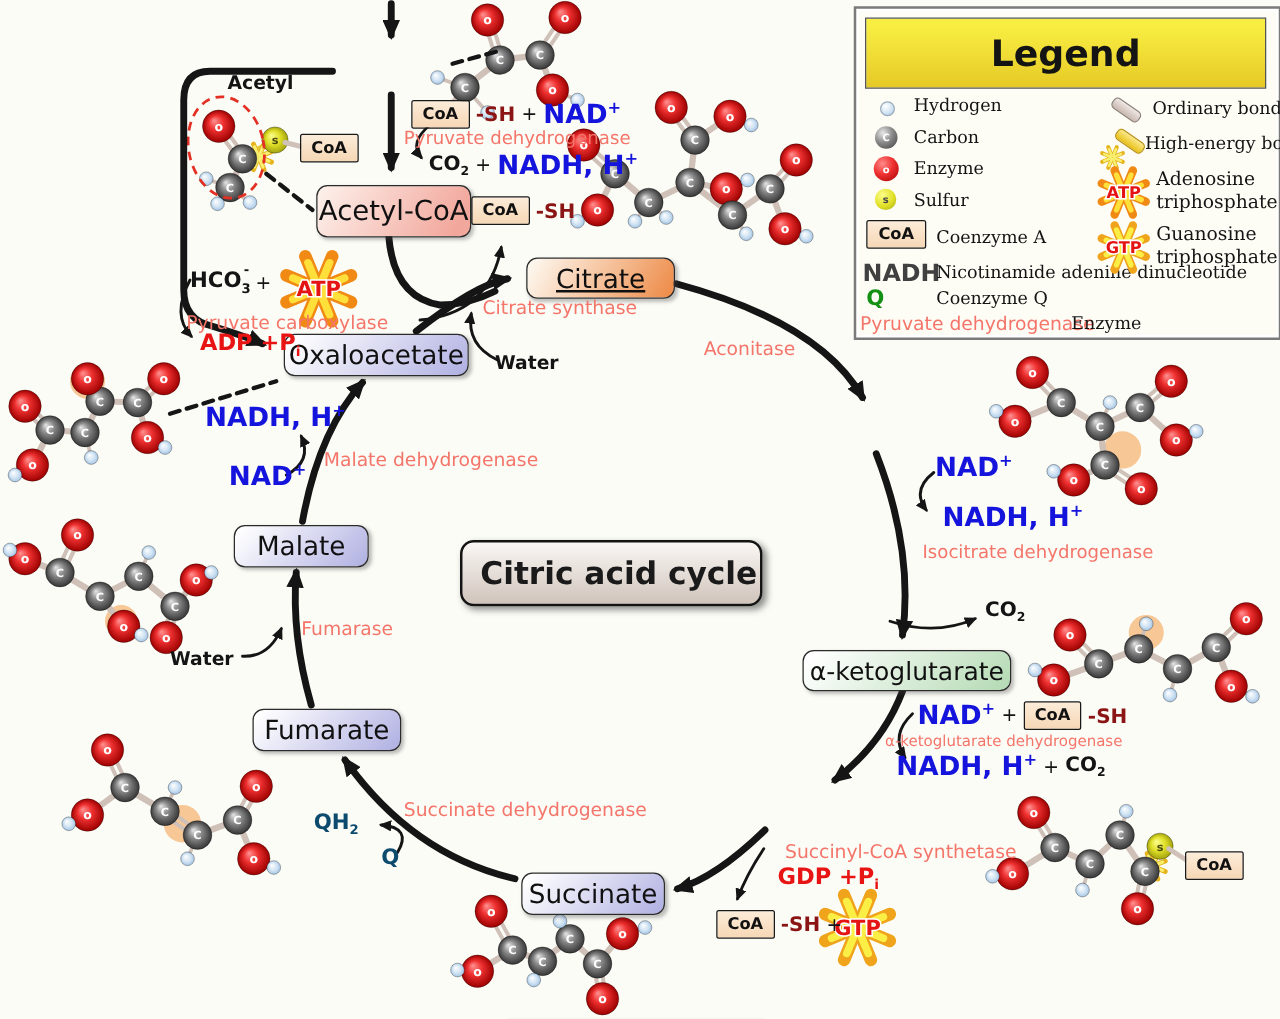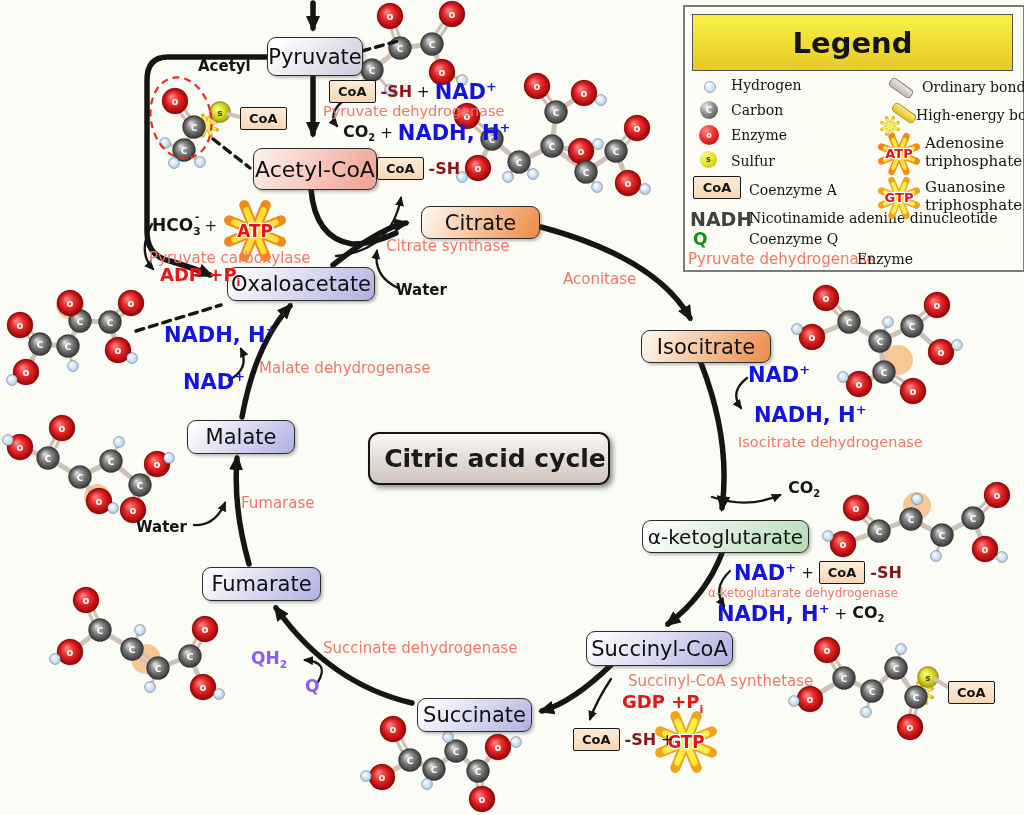--- a/index.html
+++ b/index.html
@@ -22,21 +22,21 @@
   .center-box{position:absolute;z-index:2;display:flex;align-items:center;justify-content:center;
         background:linear-gradient(180deg,#faf7f4 0%,#d0c4bb 100%);border:2.2px solid #141414;
         border-radius:11px;font-weight:bold;font-size:25px;color:#1a1a1a;
         box-shadow:3px 3px 5px rgba(40,40,40,.5);}
   .txt{position:absolute;z-index:2;white-space:nowrap;}
   .row{position:absolute;z-index:2;display:flex;align-items:center;gap:5px;white-space:nowrap;}
   .enzyme{color:#f4756a;font-size:14.5px;}
   .blue{color:#1414dd;font-weight:bold;font-size:21px;}
   .darkred{color:#8b1515;font-weight:bold;font-size:16px;}
   .red{color:#e81414;font-weight:bold;font-size:18px;}
-  .greent{color:#8b5cf6;font-weight:bold;font-size:16px;}
+  .greent{color:#0c4a6e;font-weight:bold;font-size:16px;}
   .blackb{color:#141414;font-weight:bold;font-size:16px;}
   .plus{color:#141414;font-size:15px;font-weight:normal;}
   .row sup,.txt sup{font-size:.62em;vertical-align:super;}
   .row sub,.txt sub{font-size:.62em;vertical-align:sub;}
   .hco sup{margin-left:-.52em;position:relative;top:-4px;}
   .coa-chip{display:inline-flex;align-items:center;justify-content:center;z-index:2;
         background:linear-gradient(180deg,#fcecd9,#f6d7b5);border:1.7px solid #191919;
         border-radius:2px;font-weight:bold;font-size:13px;color:#111;padding:3px 8px;}
   .coa-abs{position:absolute;}
 
@@ -562,37 +562,28 @@
         <line x1="684.457020400704" y1="745.7250822750855" x2="677.427891115022" y2="762.6949015282528" stroke="#fbee44" stroke-width="6.16" stroke-linecap="round"></line>
         <line x1="682.2749177249145" y1="743.542979599296" x2="665.3050984717472" y2="750.572108884978" stroke="#fbee44" stroke-width="6.16" stroke-linecap="round"></line>
         <line x1="682.2749177249145" y1="740.457020400704" x2="665.3050984717472" y2="733.427891115022" stroke="#fbee44" stroke-width="6.16" stroke-linecap="round"></line>
         <line x1="684.457020400704" y1="738.2749177249145" x2="677.427891115022" y2="721.3050984717472" stroke="#fbee44" stroke-width="6.16" stroke-linecap="round"></line>
         <line x1="687.542979599296" y1="738.2749177249145" x2="694.572108884978" y2="721.3050984717472" stroke="#fbee44" stroke-width="6.16" stroke-linecap="round"></line>
         <line x1="689.7250822750855" y1="740.457020400704" x2="706.6949015282528" y2="733.427891115022" stroke="#fbee44" stroke-width="6.16" stroke-linecap="round"></line>
         <text x="686" y="748.16" text-anchor="middle" font-size="16.8" font-weight="bold" fill="#e41414" stroke="#ffffff" stroke-width="2.5" paint-order="stroke" font-family="&quot;DejaVu Sans&quot;,sans-serif">GTP</text>
       </g>
   </svg>
 
-  <div class="node gray" style="left:267px;top:37px;width:94px;height:37px;">
-      <span>Pyruvate</span>
-    </div>
   <div class="node pink" style="left:253px;top:148px;width:122px;height:40px;font-size:22px;">
       <span>Acetyl-CoA</span>
     </div>
-  <div class="node orange" style="left:421px;top:206px;width:117px;height:31px;">
+  <div class="node orange" style="left:421px;top:206px;width:117px;height:31px;text-decoration:underline;">
       <span>Citrate</span>
-    </div>
-  <div class="node orange" style="left:641px;top:330px;width:128px;height:31px;">
-      <span>Isocitrate</span>
     </div>
   <div class="node green" style="left:642px;top:520px;width:165px;height:31px;font-size:20px;">
       <span>α-ketoglutarate</span>
-    </div>
-  <div class="node lav" style="left:586px;top:631px;width:145px;height:33px;">
-      <span>Succinyl-CoA</span>
     </div>
   <div class="node lav" style="left:202px;top:567px;width:117px;height:32px;">
       <span>Fumarate</span>
     </div>
   <div class="node lav" style="left:417px;top:698px;width:113px;height:32px;">
       <span>Succinate</span>
     </div>
   <div class="node lav" style="left:187px;top:420px;width:106px;height:32px;">
       <span>Malate</span>
     </div>
@@ -610,21 +601,21 @@
     <span class="plus">+</span>
     <span class="blue"><span>NAD</span><sup>+</sup></span>
   </div>
   <div class="txt enzyme" style="left:323px;top:103px;">Pyruvate dehydrogenase</div>
   <div class="row" style="left:343px;top:120px;">
     <span class="blackb"><span>CO</span><sub>2</sub></span>
     <span class="plus">+</span>
     <span class="blue"><span>NADH, H</span><sup>+</sup></span>
   </div>
 
-  <div class="txt blackb" style="left:182px;top:57px;font-size:15px;margin-left:16px;">Acetyl</div>
+  <div class="txt blackb" style="left:182px;top:57px;font-size:15px;">Acetyl</div>
   <div class="coa-chip coa-abs" style="left:240px;top:107px;">CoA</div>
   <div class="row" style="left:377px;top:157px;">
     <span class="coa-chip">CoA</span>
     <span class="darkred">-SH</span>
   </div>
 
   <div class="row" style="left:152px;top:214px;">
     <span class="blackb hco" style="font-size:17px;"><span>HCO</span><sub>3</sub><sup>-</sup></span>
     <span class="plus">+</span>
   </div>

